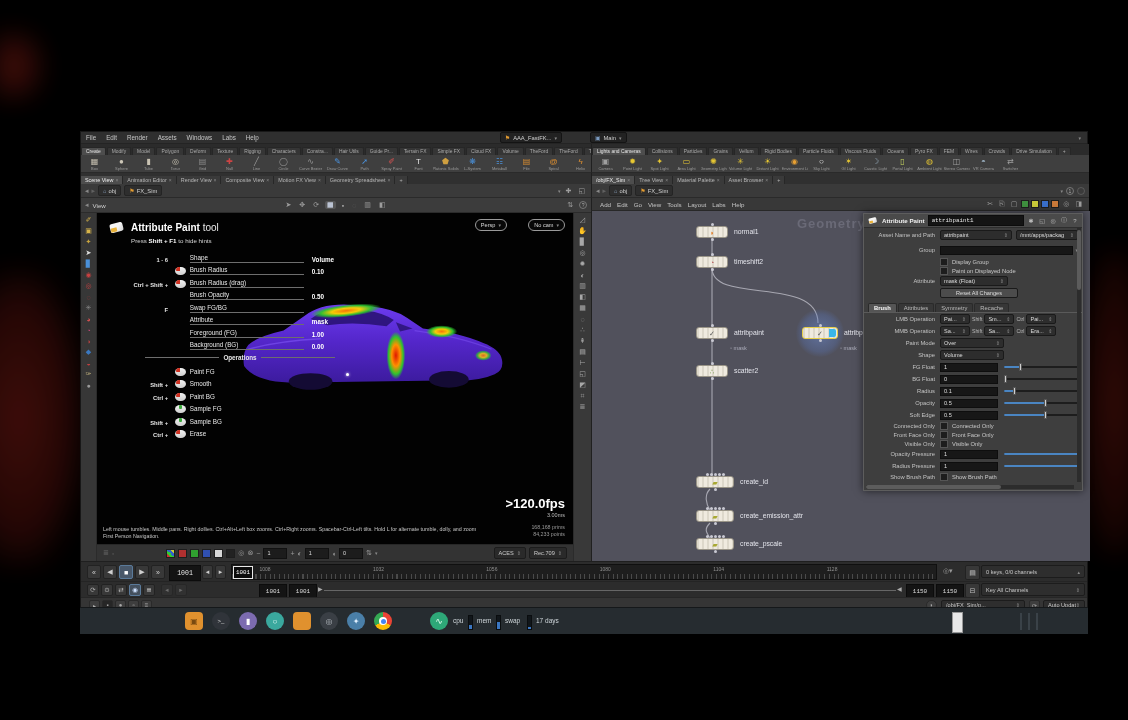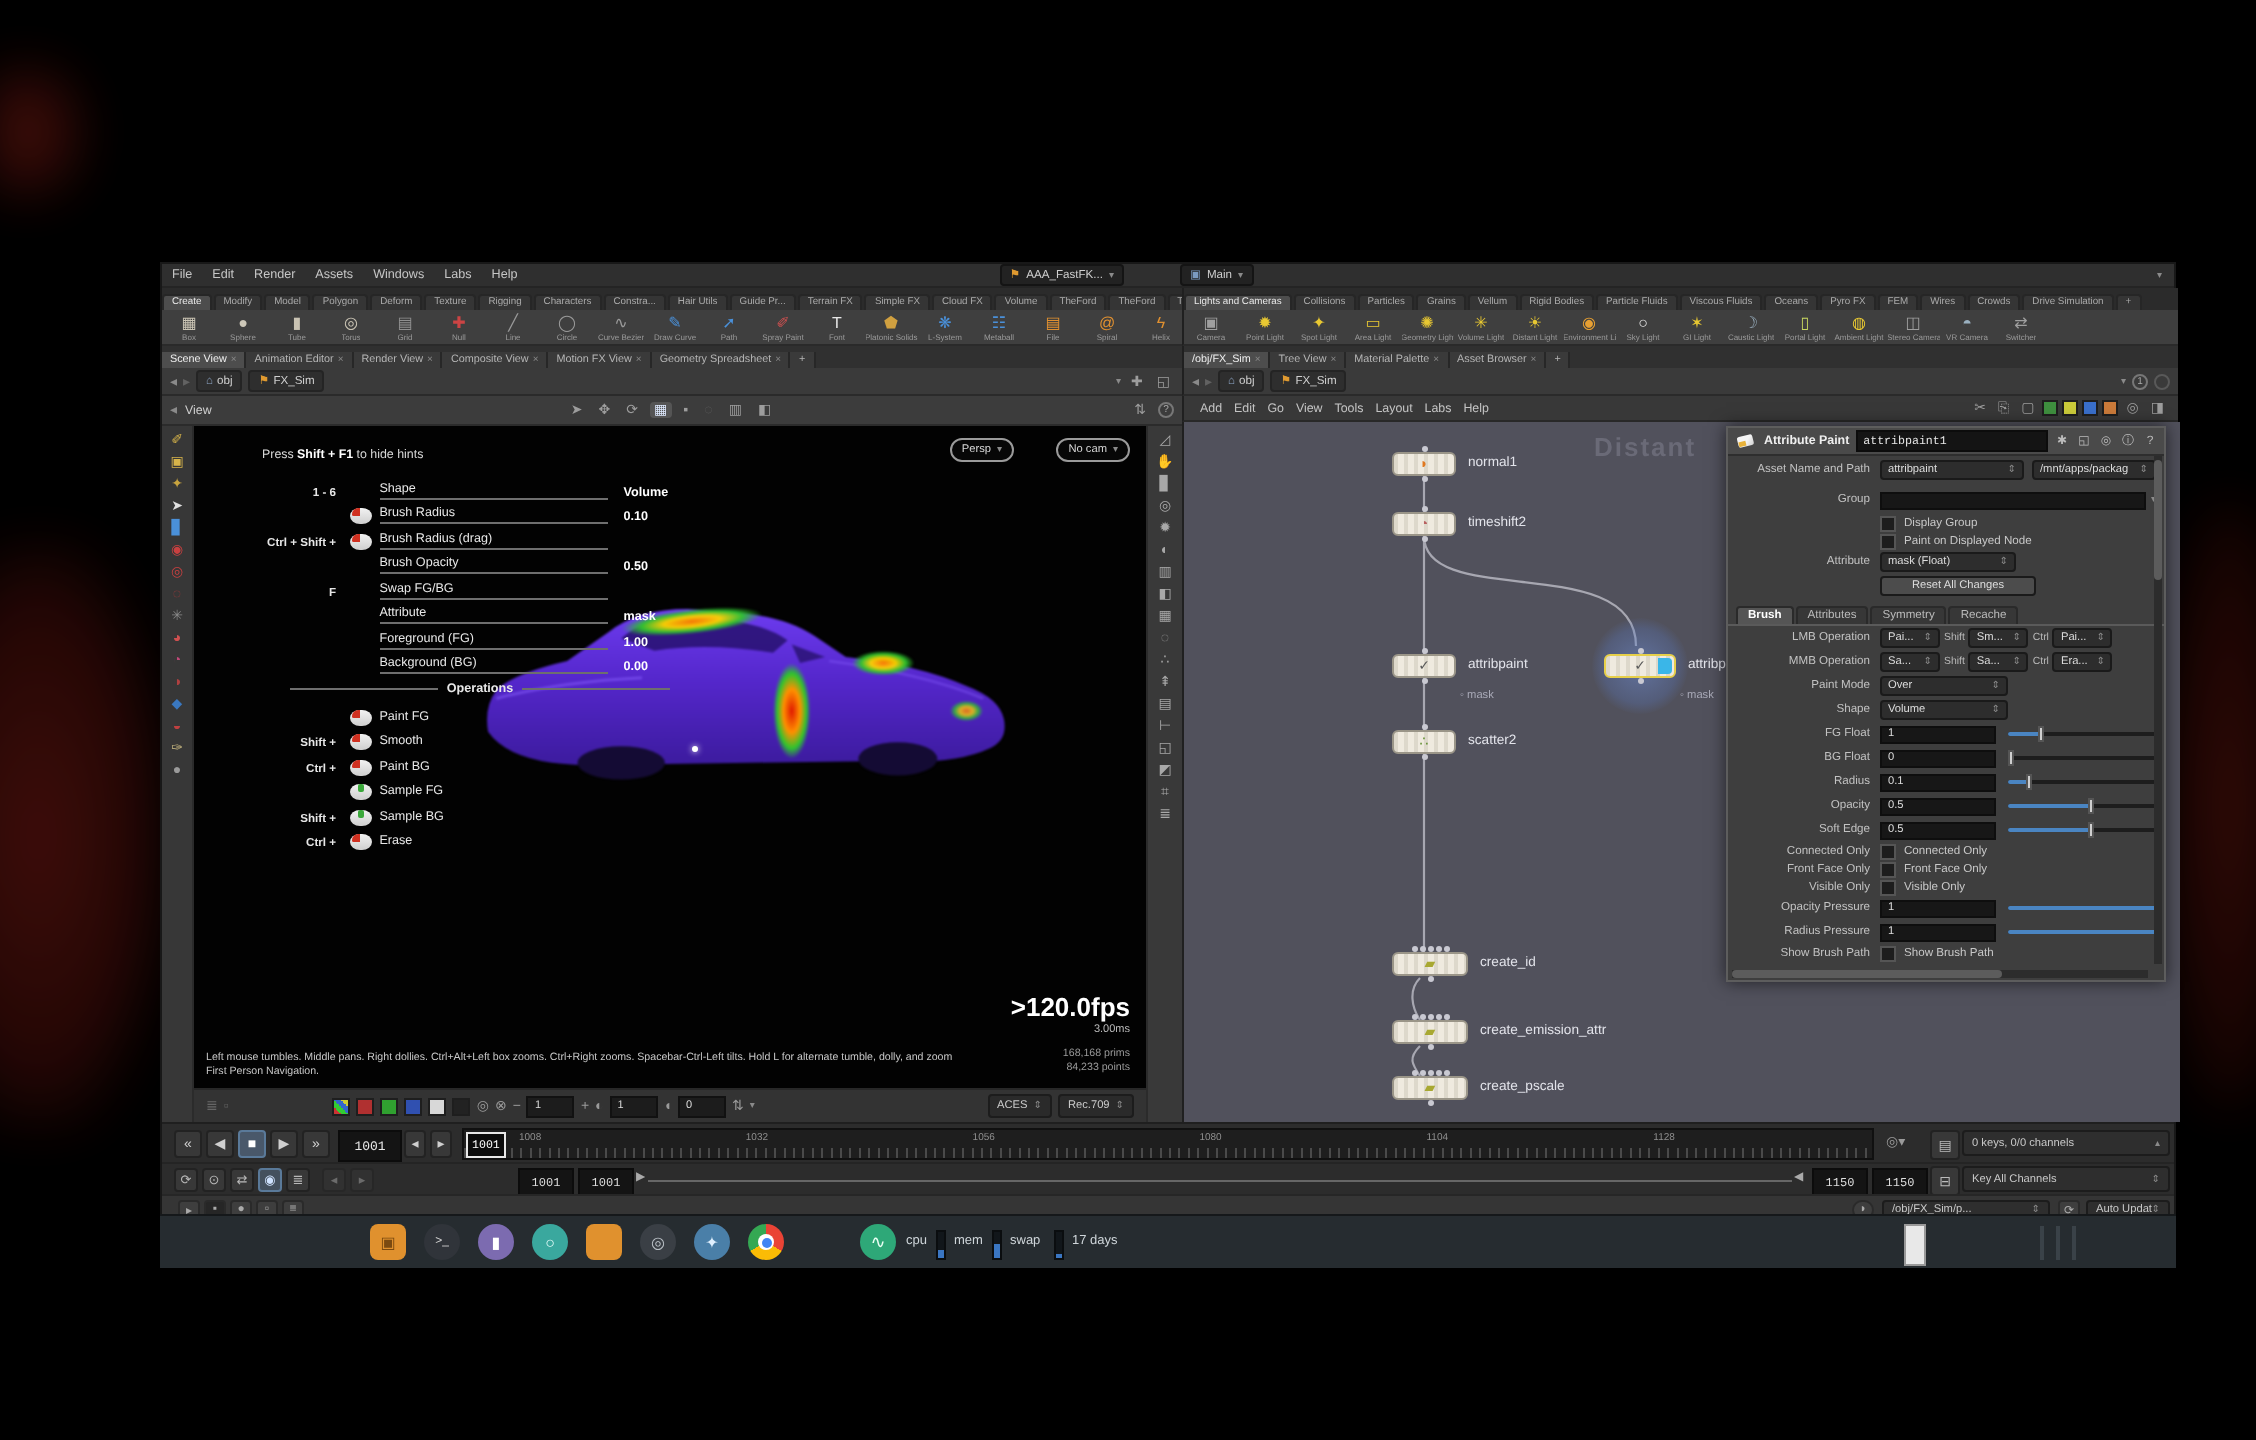--- a/index.html
+++ b/index.html
@@ -543,20 +543,24 @@
       <path d="M10,56 Q40,48 80,46" stroke="#8a60ff" stroke-width="1.4" fill="none" opacity=".5"></path>
       <path d="M170,38 Q215,44 244,56" stroke="#8a60ff" stroke-width="1.2" fill="none" opacity=".4"></path>
       <ellipse cx="104" cy="19" rx="34" ry="6" fill="url(#h1)" transform="rotate(-6 104 19)" opacity=".95"></ellipse>
       <ellipse cx="152" cy="62" rx="9" ry="23" fill="url(#h2)"></ellipse>
       <ellipse cx="196" cy="39" rx="15" ry="6" fill="url(#h1)" opacity=".95"></ellipse>
       <ellipse cx="236" cy="62" rx="8" ry="5" fill="url(#h1)" opacity=".8"></ellipse>
     </svg>
     <div id="brushdot"></div>
 
     <div id="hud">
+      <div id="hud-title">
+        <span class="brushicon"></span>
+        <span><span class="t1">Attribute Paint</span><span class="t2"> tool</span></span>
+      </div>
       <div id="hud-sub"><span>Press </span><b>Shift + F1</b><span> to hide hints</span></div>
       <div id="hud-rows">
           <div class="hrow">
             <span class="hk">1 - 6</span>
             <span class="hm"></span>
             <span class="hl">Shape</span>
             <span class="hv">Volume</span>
           </div>
           <div class="hrow">
             <span class="hk"></span>
@@ -725,21 +729,21 @@
     <span class="vpico">▢</span>
     <span class="sw" style="background:#3f8f3f;width:6px;height:6px"></span>
     <span class="sw" style="background:#caca3a;width:6px;height:6px"></span>
     <span class="sw" style="background:#3a6fca;width:6px;height:6px"></span>
     <span class="sw" style="background:#ca7a3a;width:6px;height:6px"></span>
     <span class="vpico">◎</span>
     <span class="vpico">◨</span>
   </div>
 
   <div id="graph">
-    <div id="watermark">Distant</div>
+    <div id="watermark">Geometry</div>
     <svg width="498" height="350" style="position:absolute;left:0;top:0">
       <g stroke="#c4c4ce" stroke-width="1.1" fill="none" opacity=".75">
         <path d="M120,27 L120,45"></path>
         <path d="M120,57 L120,116"></path>
         <path d="M120,128 L120,154"></path>
         <path d="M120,166 L120,265"></path>
         <path d="M118,278 C112,284 114,293 118,299"></path>
         <path d="M118,312 C112,318 114,321 118,327"></path>
         <path d="M120,57 C120,94 226,64 226,112"></path>
       </g>

